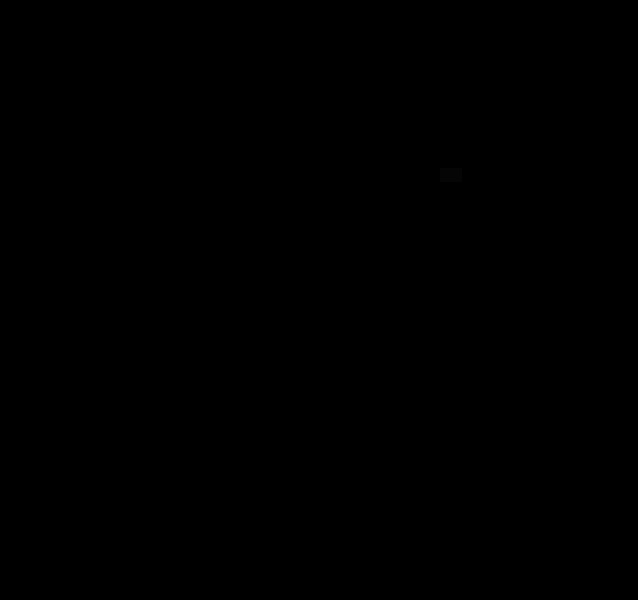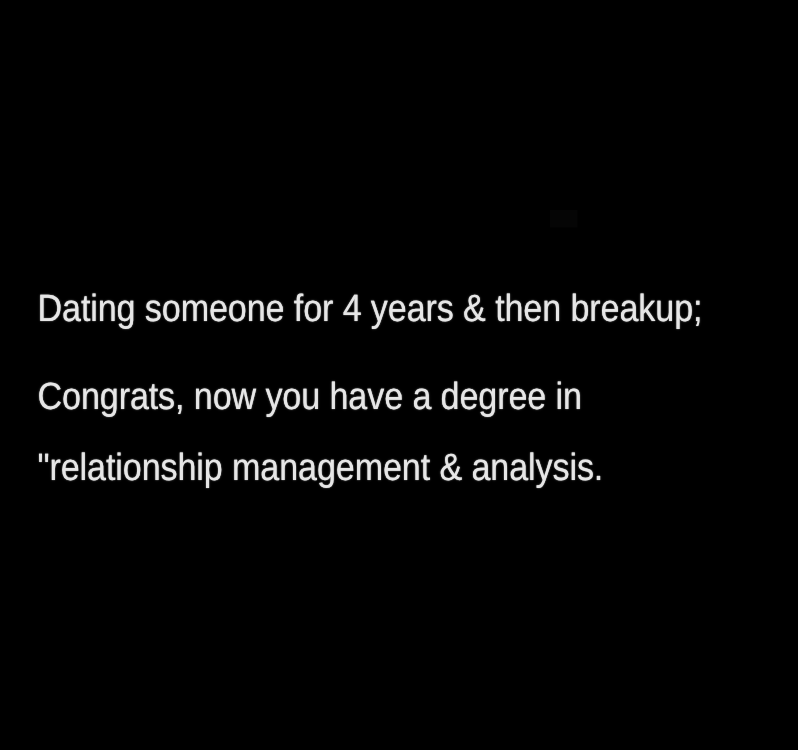--- a/index.html
+++ b/index.html
@@ -56,19 +56,14 @@
   .line-2 { margin-bottom: 27px; }
   .line-3 { margin-bottom: 0; }
 </style>
 </head>
 <body>
 
 <div class="card">
 
   <div class="artifact"></div>
 
-  <div class="quote-block">
-    <div class="quote-line line-1">Dating someone for 4 years &amp; then breakup;</div>
-    <div class="quote-line line-2">Congrats, now you have a degree in</div>
-    <div class="quote-line line-3">"relationship management &amp; analysis.</div>
-  </div>
 
 </div>
 
 </body></html>

